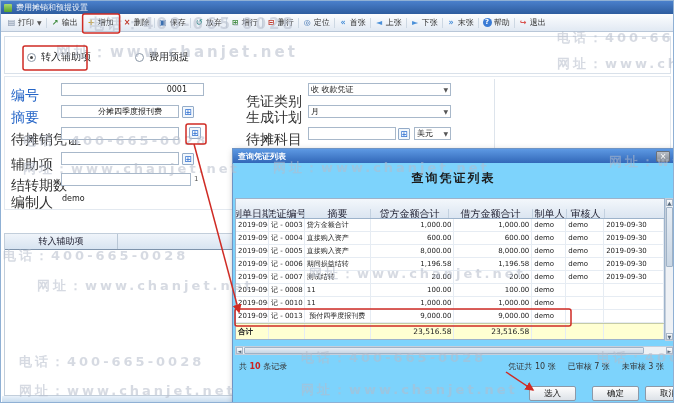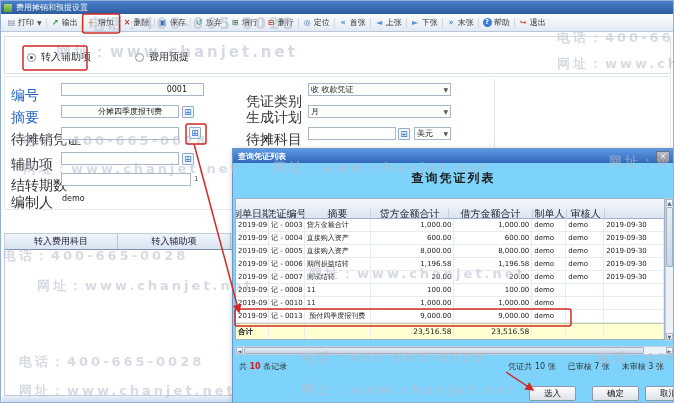--- a/index.html
+++ b/index.html
@@ -210,21 +210,20 @@
   <div class="flabel" style="left:245px;top:130px;">待摊科目</div>
   <input class="finput" style="left: 307px; top: 126px; width: 88px;" value="">
   <div class="browse-btn" style="left:397px;top:127px;">⊞</div>
   <div class="fselect" style="left:413px;top:126px;width:37px;">
     <span>美元</span>
       <span class="arr">▼</span>
   </div>
 
   <div class="left-table">
     <div class="lt-head">
-      <div class="lt-cell">转入费用科目</div>
       <div class="lt-cell">转入辅助项</div>
     </div>
   </div>
   <div class="bottom-strip"></div>
 
   <div class="dialog">
     <div class="dlg-titlebar">
       <span>查询凭证列表</span>
     </div>
     <div class="dlg-close">×</div>

